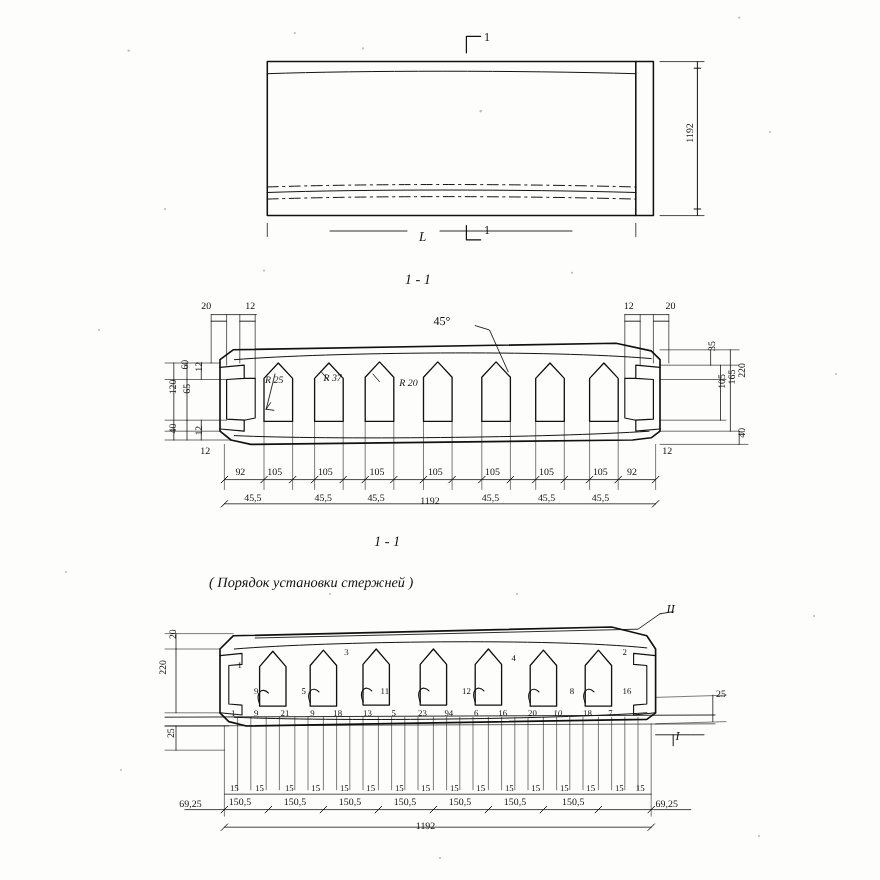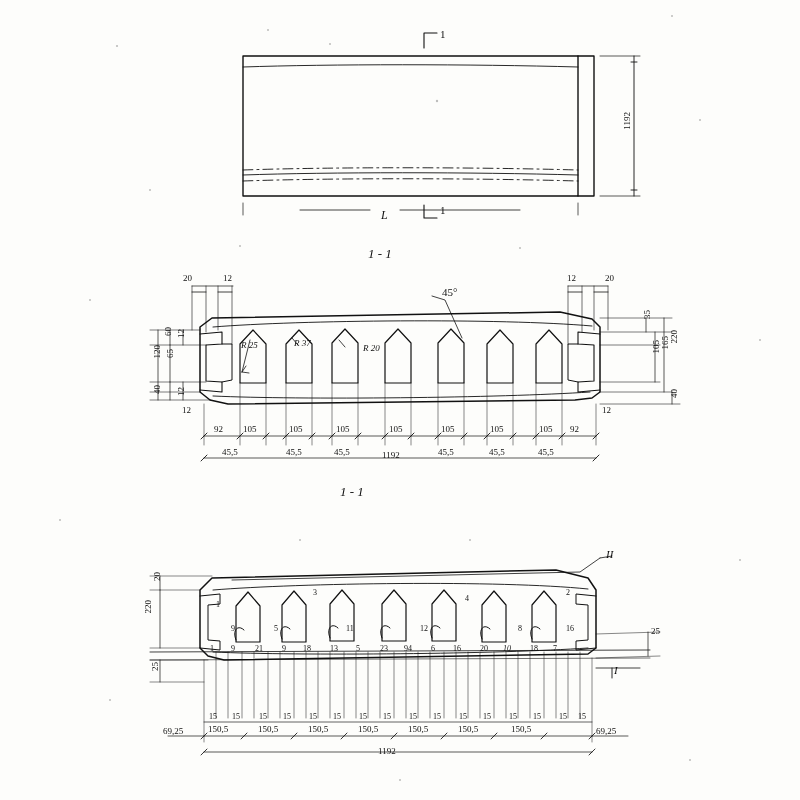--- a/index.html
+++ b/index.html
@@ -253,21 +253,21 @@
   </svg>
 
   <div class="lbl" style="left:440px;top:28px;">1</div>
   <div class="lbl" style="left:440px;top:204px;">1</div>
   <div class="lbl it md" style="left:381px;top:208px;">L</div>
   <div class="lbl vtext" style="left:622px;top:112px;">1192</div>
 
   <div class="lbl it lg" style="left:368px;top:246px;">1 - 1</div>
   <div class="lbl it lg" style="left:340px;top:484px;">1 - 1</div>
 
-  <div class="lbl" style="left:442px;top:286px;">45°</div>
+  <div class="lbl" style="left:394px;top:286px;">45°</div>
 
   <div class="lbl it sm" style="left:241px;top:340px;text-align:right;">R 25</div>
   <div class="lbl it sm" style="left:294px;top:338px;font-family:Liberation Serif, serif;">R 37</div>
   <div class="lbl it sm" style="left:343px;top:343px;margin-left:20px;">R 20</div>
 
   <div class="lbl sm" style="left:183px;top:273px;">20</div>
   <div class="lbl sm" style="left:223px;top:273px;">12</div>
 
   <div class="lbl sm" style="left:567px;top:273px;">12</div>
   <div class="lbl sm" style="left:605px;top:273px;">20</div>
@@ -298,20 +298,21 @@
   <div class="lbl sm" style="left:570px;top:424px;">92</div>
 
   <div class="lbl sm" style="left:222px;top:447px;">45,5</div>
   <div class="lbl sm" style="left:286px;top:447px;">45,5</div>
   <div class="lbl sm" style="left:334px;top:447px;">45,5</div>
   <div class="lbl sm" style="left:438px;top:447px;">45,5</div>
   <div class="lbl sm" style="left:489px;top:447px;">45,5</div>
   <div class="lbl sm" style="left:538px;top:447px;">45,5</div>
   <div class="lbl sm" style="left:382px;top:450px;">1192</div>
 
+  <div class="lbl it lg" style="left:190px;top:522px;">( Порядок  установки  стержней )</div>
 
   <div class="lbl vtext" style="left:152px;top:572px;">20</div>
   <div class="lbl vtext" style="left:143px;top:600px;">220</div>
   <div class="lbl vtext" style="left:150px;top:662px;">25</div>
   <div class="lbl sm" style="left:651px;top:626px;">25</div>
 
   <div class="lbl it" style="left:606px;top:548px;">II</div>
   <div class="lbl it" style="left:614px;top:664px;">I</div>
 
   <div class="lbl xs" style="left:216px;top:600px;">1</div>

